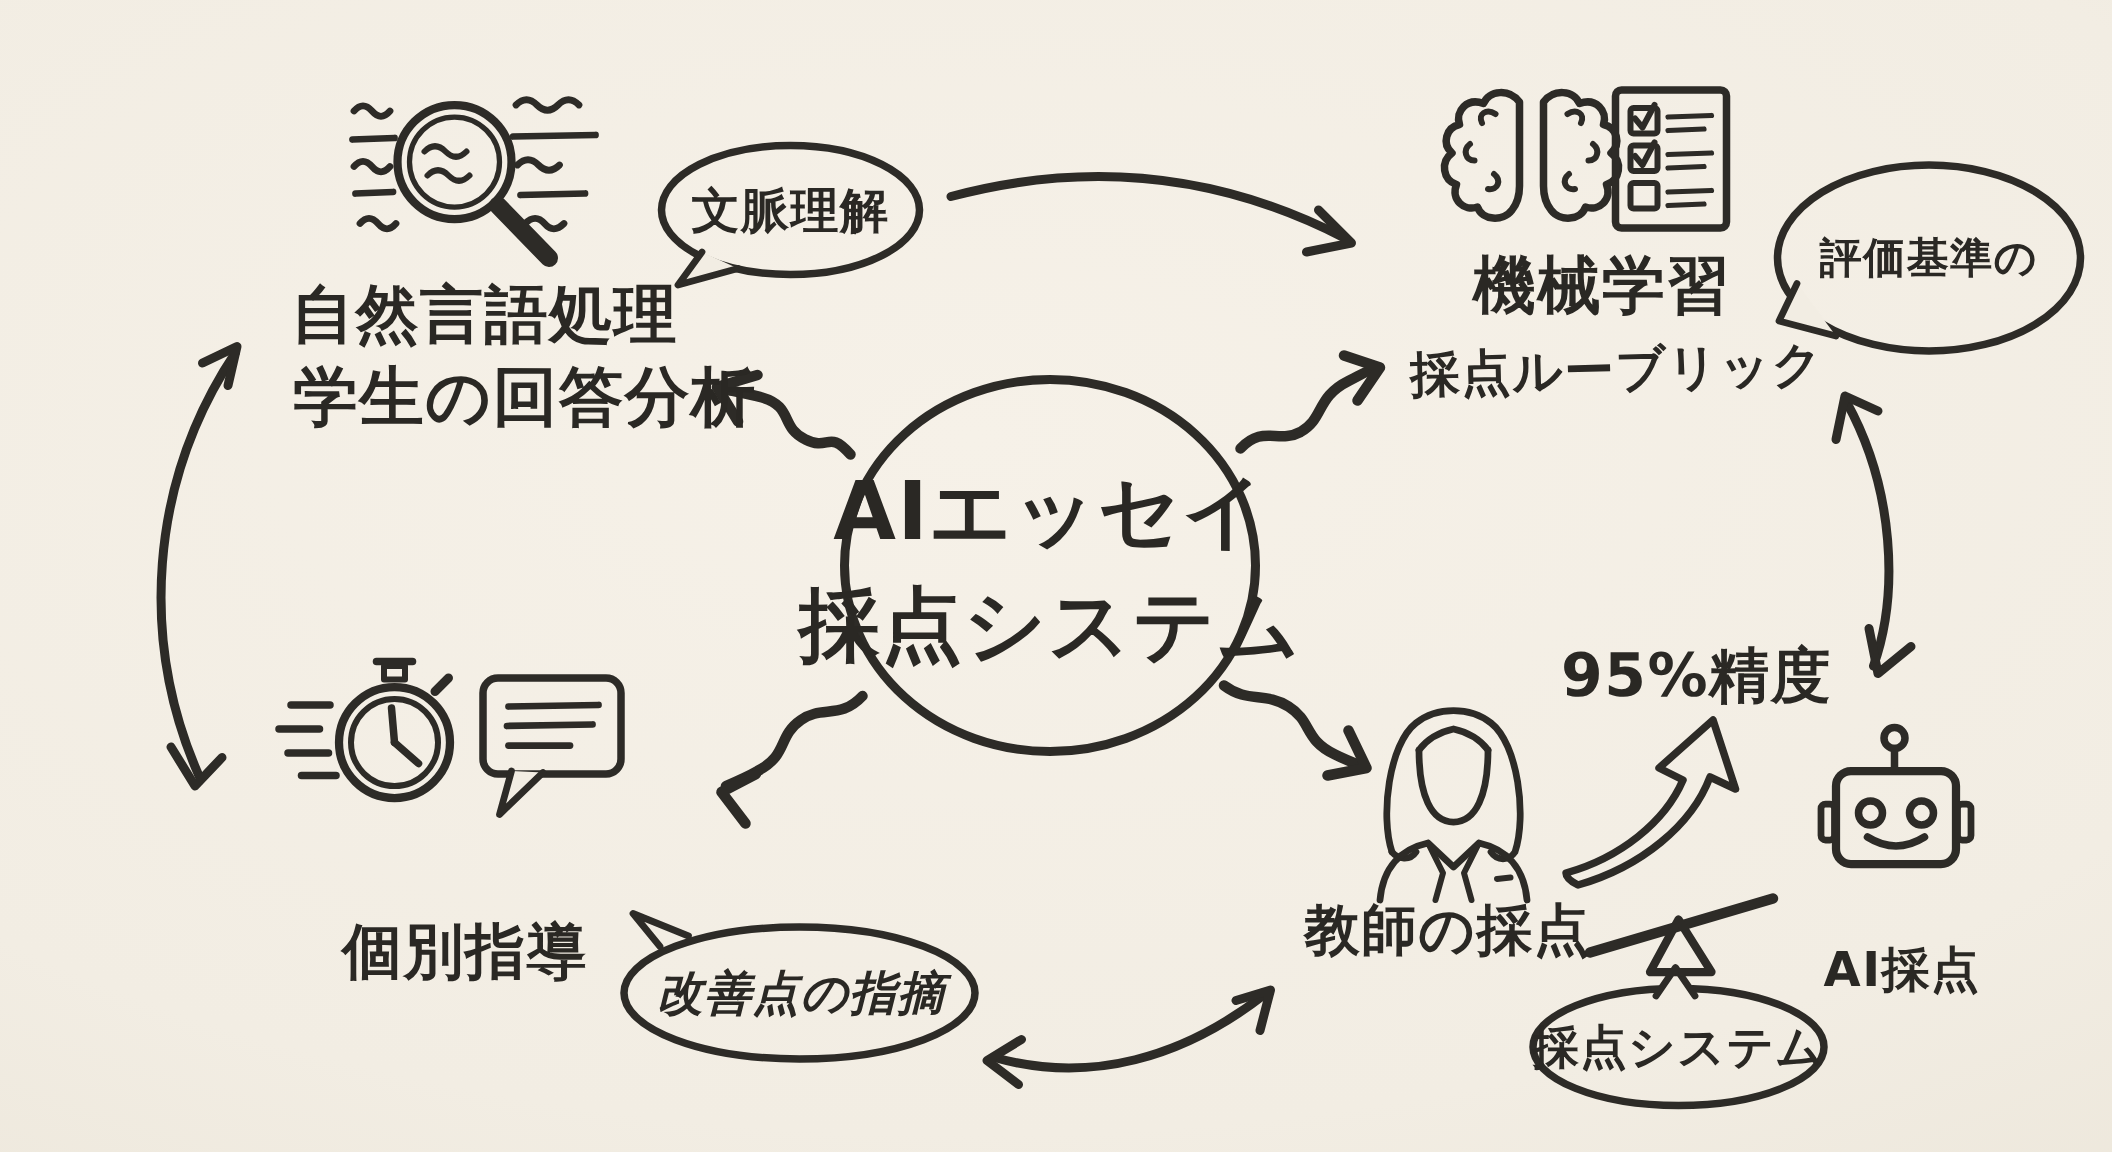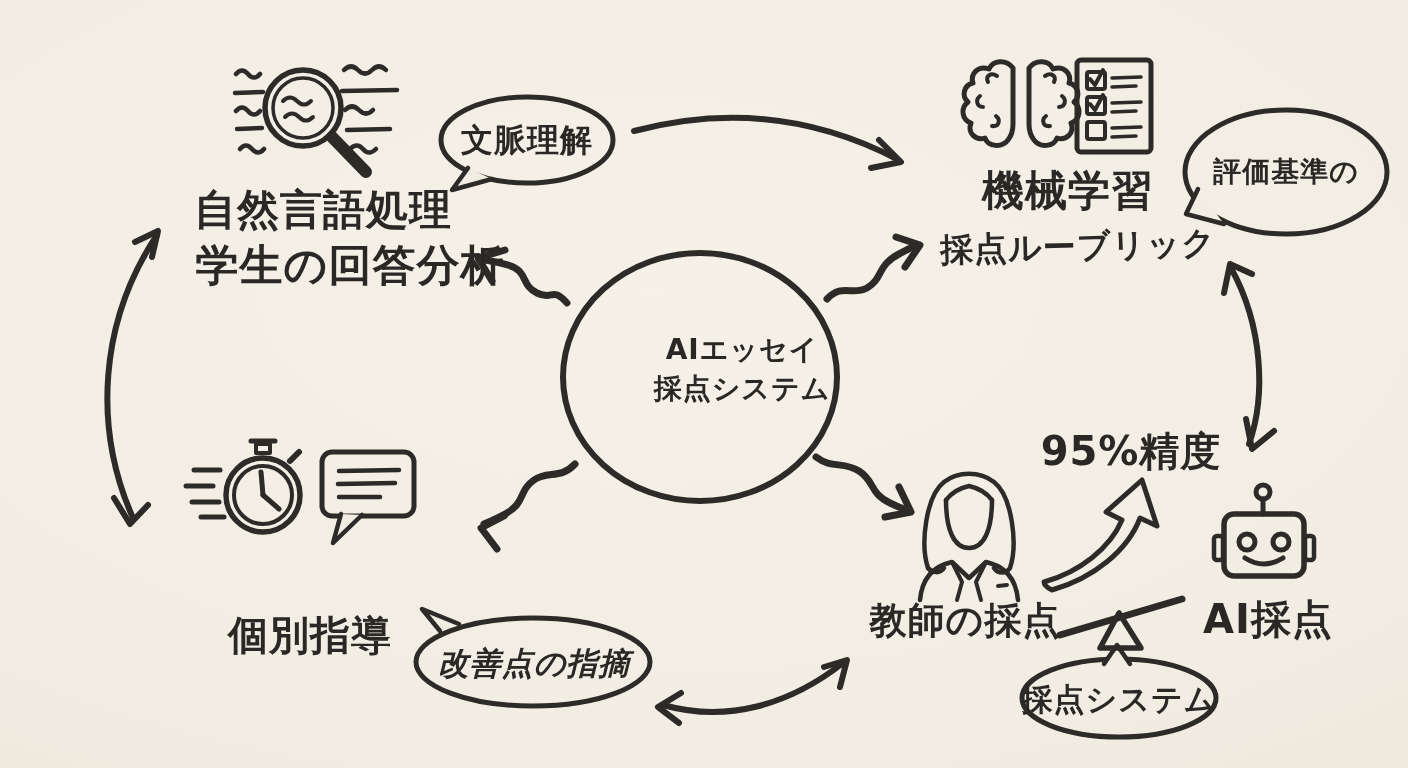--- a/index.html
+++ b/index.html
@@ -178,30 +178,30 @@
     <path d="M 1245 558 Q 1264 570 1283 558"></path>
   </g>
 </svg>
 
 <div class="txt" style="left:323px;top:210px;font-size:42px;">自然言語処理</div>
 <div class="txt" style="left:308px;top:266px;font-size:43px;margin-left:42px;">学生の回答分析</div>
 
 <div class="txt" style="left:1068px;top:191px;font-size:42px;">機械学習</div>
 <div class="txt" style="left:1078px;top:247px;font-size:33px;transform:translate(-50%,-50%) rotate(-1.5deg);">採点ルーブリック</div>
 
-<div class="txt" style="left:700px;top:369px;font-size:28px;line-height:1.4;margin-left:42px;">
+<div class="txt" style="left:700px;top:379px;font-size:54px;line-height:1.4;">
   <span>AIエッセイ</span>
   <span class="l2">採点システム</span>
 </div>
 
 <div class="txt" style="left:310px;top:635px;font-size:40px;">個別指導</div>
 
 <div class="txt" style="left:965px;top:621px;font-size:37px;">教師の採点</div>
 <div class="txt" style="left:1131px;top:451px;font-size:40px;">95%精度</div>
-<div class="txt" style="left:1268px;top:619px;font-size:40px;">AI採点</div>
+<div class="txt" style="left:1268px;top:647px;font-size:32px;">AI採点</div>
 
 <div class="txt" style="left:527px;top:141px;font-size:32px;">文脈理解</div>
 <div class="txt" style="left:1286px;top:172px;font-size:28px;line-height:1.2;">
   <span>評価基準の</span>
 </div>
 <div class="txt" style="left:534px;top:663px;font-size:31px;font-style:italic;">改善点の指摘</div>
 <div class="txt" style="left:1119px;top:699px;font-size:31px;">採点システム</div>
 
 </div>
 

